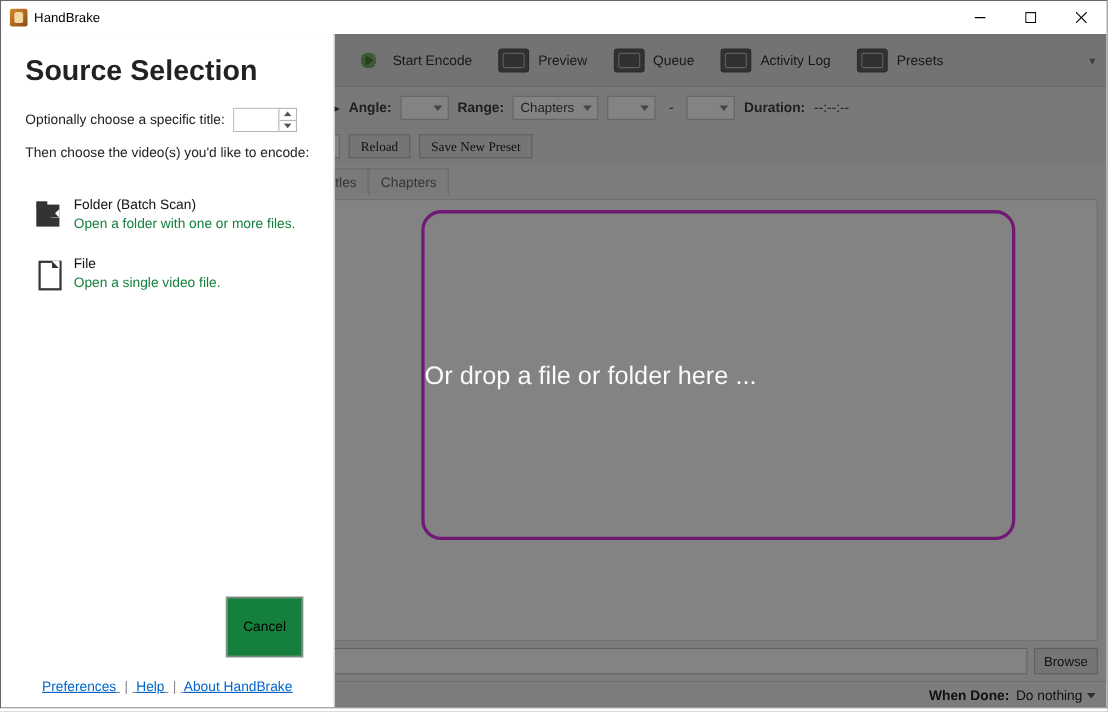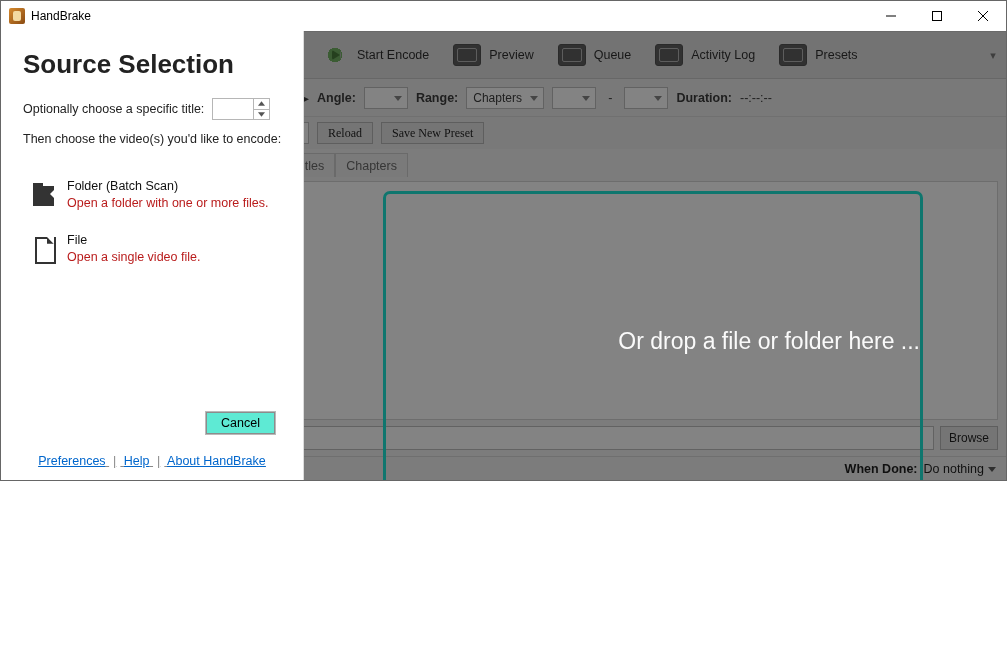--- a/index.html
+++ b/index.html
@@ -1,17 +1,17 @@
 <!DOCTYPE html>
 <html><head>
 <meta charset="utf-8">
 <style>
   * { box-sizing: border-box; font-family: "Segoe UI", Tahoma, sans-serif; }
   html,body { margin:0; padding:0; }
-  .window { width:1007px; height:481px; border:1px solid #666; background:#fff; position:relative; overflow:hidden; }
+  .window { width:1007px; height:644px; border:1px solid #666; background:#fff; position:relative; overflow:hidden; }
   .titlebar { height:30px; display:flex; align-items:center; background:#fff; border-bottom:0px solid #ddd; }
   .titlebar .icon { width:16px; height:16px; margin:0 6px 0 8px; background:linear-gradient(135deg,#d68a2e,#8a4b12); border-radius:2px; position:relative; }
   .titlebar .icon::after{content:"";position:absolute;left:4px;top:3px;width:8px;height:10px;background:#f3d9a1;border-radius:2px;}
   .titlebar .title { font-size:12px; color:#000; }
   .winbtns { margin-left:auto; display:flex; }
   .winbtn { width:46px; height:30px; display:flex; align-items:center; justify-content:center; font-size:10px; color:#000; }
   .winbtn svg { width:10px; height:10px; }
 
   .body { position:absolute; top:30px; left:0; right:0; bottom:0; }
   .overlay-bg { position:absolute; left:303px; top:0; right:0; bottom:0; background:rgba(30,30,30,0.55); }
@@ -40,44 +40,44 @@
 
   .saverow{position:absolute;left:8px;right:8px;bottom:30px;height:24px;display:flex;gap:6px;}
   .saverow .field{flex:1;border:1px solid #b6b6b6;background:#fff;}
   .saverow .browse{width:58px;border:1px solid #adadad;background:#e1e1e1;font-size:12px;}
 
   .statusbar{position:absolute;left:0;right:0;bottom:0;height:24px;display:flex;align-items:center;justify-content:flex-end;padding:0 10px;font-size:12.5px;gap:6px;background:#f0f0f0;border-top:1px solid #d3d3d3;}
   .statusbar .wd{font-weight:600;}
   .statusbar .dd::after{content:"";display:inline-block;margin-left:4px;width:0;height:0;border-left:4px solid transparent;border-right:4px solid transparent;border-top:5px solid #444;vertical-align:middle;}
 
   
-  .dropzone{position:absolute;left:382px;top:160px;width:540px;height:300px;border:3px solid #0f766e;border-radius:7px;display:flex;align-items:center;justify-content:flex-end;pointer-events:none;}
+  .dropzone{position:absolute;left:382px;top:160px;width:540px;height:300px;border:3px solid #701a75;border-radius:18px;display:flex;align-items:center;justify-content:flex-start;pointer-events:none;}
   .dropzone span{color:#fafafa;font-size:23px;font-weight:300;}
 
   
   .panel { position:absolute; left:0; top:0; width:303px; bottom:0; background:#fff; padding:18px 20px 14px 22px; border-right:1px solid #dcdcdc;}
   .panel h1{margin:0 0 18px 0;font-size:26px;font-weight:700;color:#222;}
   .panel .row1{display:flex;align-items:center;gap:8px;font-size:12.5px;color:#222;margin-bottom:12px;}
   .panel .row1 .spin{display:flex;align-items:stretch;height:22px;border:1px solid #b6b6b6;}
   .panel .row1 .spin input{width:40px;border:0;font-size:12px;padding:0 4px;outline:none;}
   .panel .row1 .spin .arrows{width:16px;display:flex;flex-direction:column;border-left:1px solid #b6b6b6;}
   .panel .row1 .spin .arrows div{flex:1;display:flex;align-items:center;justify-content:center;}
   .panel .row1 .spin .arrows div:first-child{border-bottom:1px solid #b6b6b6;}
   .panel .row1 .spin .arrows svg{width:7px;height:5px;}
 
   .panel .row2{font-size:12.5px;color:#222;margin-bottom:26px;}
   .srcopt{display:flex;gap:12px;padding:6px 0 14px 10px;align-items:center;cursor:pointer;}
   .srcopt .oi{width:22px;height:26px;flex-shrink:0;}
   .srcopt .tt{font-size:12.5px;color:#111;line-height:1.35;}
   .srcopt .tt .t1{display:block;}
-  .srcopt .tt .t2{display:block;color:#b91c1c;}
+  .srcopt .tt .t2{display:block;color:#15803d;}
 
   .panel .bottom{position:absolute;left:0;right:0;bottom:12px;padding:0 20px;}
   .panel .cancelwrap{display:flex;justify-content:flex-end;margin-bottom:20px;padding-right:8px;}
-  .panel .cancel{padding:3px 14px;font-size:12.5px;border:1px solid #8c8c8c;background:#5eead4;box-shadow:0 0 0 1px #b9b9b9;}
+  .panel .cancel{padding:19px 14px;font-size:12.5px;border:1px solid #8c8c8c;background:#15803d;box-shadow:0 0 0 1px #b9b9b9;}
   .panel .links{text-align:center;font-size:12.5px;color:#888;text-decoration:underline;}
   .panel .links a{color:#0066cc;text-decoration:underline;cursor:pointer;}
   .panel .links .sep{color:#888;margin:0 4px;}
 
   
   .oi.folder{position:relative;}
   .oi.folder::before{content:"";position:absolute;left:0;top:1px;width:10px;height:5px;background:#333;}
   .oi.folder::after{content:"";position:absolute;left:0;top:4px;width:21px;height:20px;background:#333;}
   .oi.folder .corner{position:absolute;left:13px;top:8px;width:0;height:0;border-right:8px solid #fff;border-top:8px solid transparent;z-index:2;}
   .oi.folder .notch{position:absolute;left:13px;top:8px;width:8px;height:8px;background:#333;clip-path:polygon(0 0,0 100%,100% 100%);z-index:3;}

